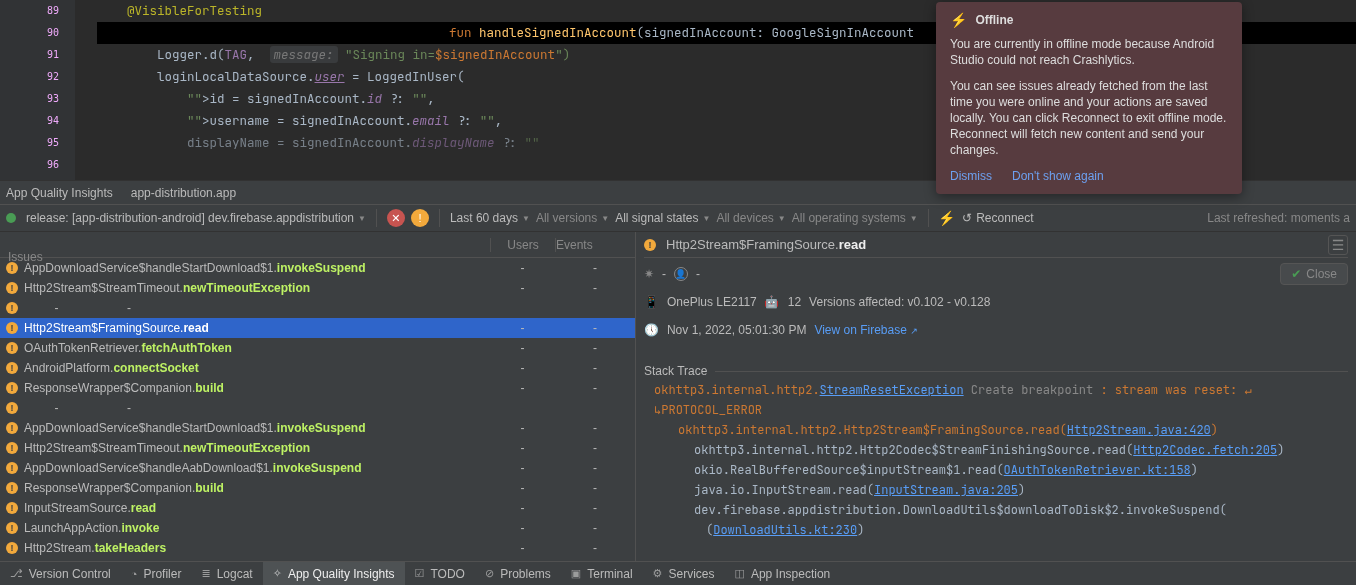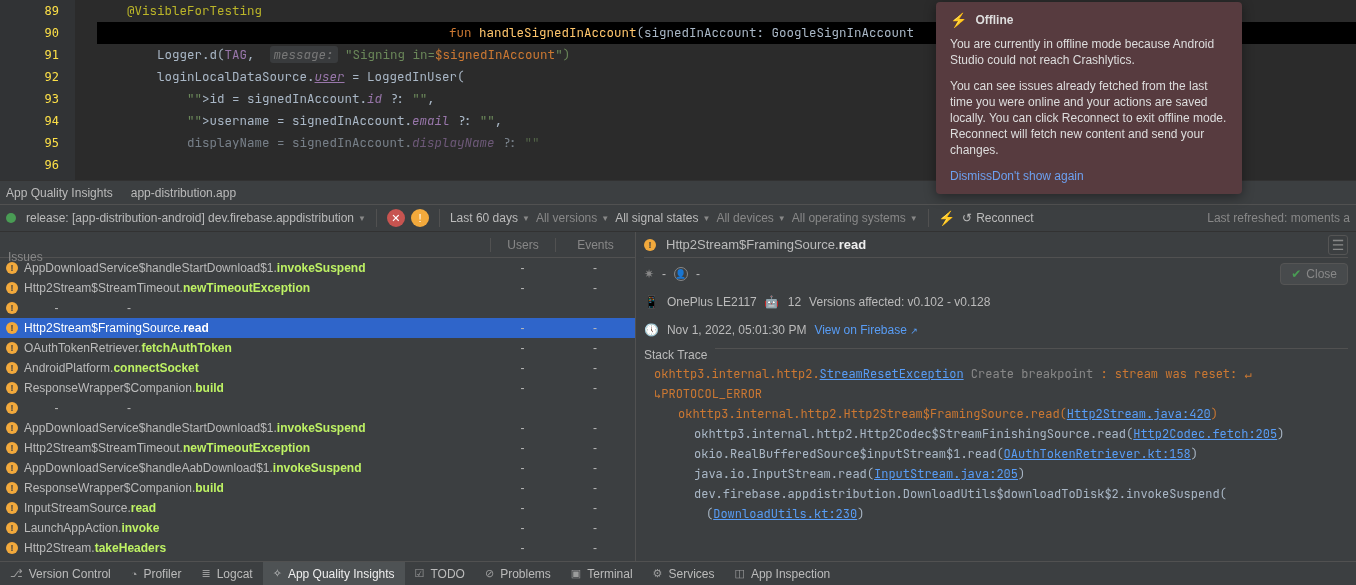--- a/index.html
+++ b/index.html
@@ -18,24 +18,24 @@
   
   .editor {
     display: flex;
     height: 180px;
     background: #2b2b2b;
     overflow: hidden;
   }
   .gutter {
     width: 75px;
     background: #313335;
-    color: #fde047;
+    color: #f0abfc;
     text-align: right;
     padding-right: 16px;
-    font-size: 12px;
+    font-size: 10px;
     line-height: 22px;
     font-family: Menlo, Consolas, monospace;
   }
   .gutter-line { position: relative; }
   .code {
     flex: 1;
     padding-left: 22px;
     font-size: 12.5px;
     line-height: 22px;
     white-space: pre;
@@ -94,21 +94,21 @@
 
   
   .issues-pane { width: 635px; background: #3c3f41; display: flex; flex-direction: column; }
   .issues-hdr {
     height: 26px; display: flex; align-items: center;
     color: #888; font-size: 12px;
     border-bottom: 1px solid #515151;
   }
   .ih-issues { flex: 1; padding-left: 8px; margin-top: 24px; }
   .ih-users { width: 65px; text-align: center; border-left: 1px solid #515151; }
-  .ih-events { width: 80px; text-align: center; border-left: 1px solid #515151; }
+  .ih-events { width: 80px; text-align: left; border-left: 1px solid #515151; }
   .issues-list { flex: 1; overflow: hidden; }
   .issue-row {
     height: 20px; display: flex; align-items: center;
     padding-left: 6px; cursor: pointer;
     font-size: 12px;
   }
   .issue-row.selected { background: #2f65ca; color: #fff; }
   .warn-ic {
     width: 12px; height: 12px; border-radius: 50%;
     background: #f2a93c; color: #3c3f41;
@@ -135,21 +135,21 @@
   }
   .meta-row { height: 24px; display: flex; align-items: center; gap: 8px; color: #bbb; font-size: 12px; margin-top: 4px;}
   .close-btn {
     margin-left: auto; padding: 3px 10px;
     border: 1px solid #555; background: #4c5052aa; color: #888;
     border-radius: 4px; display: inline-flex; align-items: center; gap: 5px;
     font-size: 12px; cursor: default;
   }
   .link { color: #589df6; cursor: pointer; }
   .ext-ic { font-size: 9px; color:#589df6;}
-  .section-hdr { display: flex; align-items: flex-start; gap: 8px; margin-top: 6px; color: #bbb; font-size: 12px;}
+  .section-hdr { display: flex; align-items: center; gap: 8px; margin-top: 22px; color: #bbb; font-size: 12px;}
   .section-hdr hr { flex: 1; border: none; border-top: 1px solid #515151; }
   .stack { font-size: 12px; line-height: 20px; padding: 2px 10px; }
   .st-red { color: #cc7832; }
   .st-link { color: #589df6; text-decoration: underline; cursor: pointer;}
   .st-dim { color: #888; }
   .androbot { color:#3ddc84; font-size:12px;}
 
   
   .tool-tabs {
     position: absolute; bottom: 0; left: 0; right: 0;
@@ -167,21 +167,21 @@
     position: absolute; top: 2px; right: 114px;
     width: 306px;
     background: #573b3f; color: #ddd;
     border-radius: 4px;
     padding: 10px 12px 10px 14px;
     font-size: 12px; line-height: 16px;
     box-shadow: 0 3px 12px rgba(0,0,0,.4);
   }
   .popup-title { font-weight: bold; display: flex; align-items: center; gap: 8px; margin-bottom: 8px;}
   .popup p { margin-bottom: 10px; }
-  .popup-actions { display: flex; gap: 0; }
+  .popup-actions { display: flex; gap: 20px; }
   .popup-actions span { color: #6da0f0; cursor: pointer; }
   .offline-ic { color: #e06c75; font-size: 14px; font-weight:bold;}
   .green-dot { width:10px;height:10px;border-radius:50%;background:#499c54;display:inline-block;margin-right:4px;}
 </style>
 </head>
 <body>
 
 <div class="editor">
   <div class="gutter mono" id="gutter">
       <div class="gutter-line">89</div>

